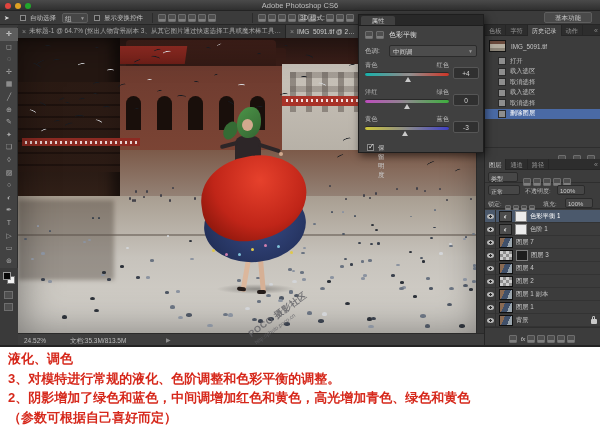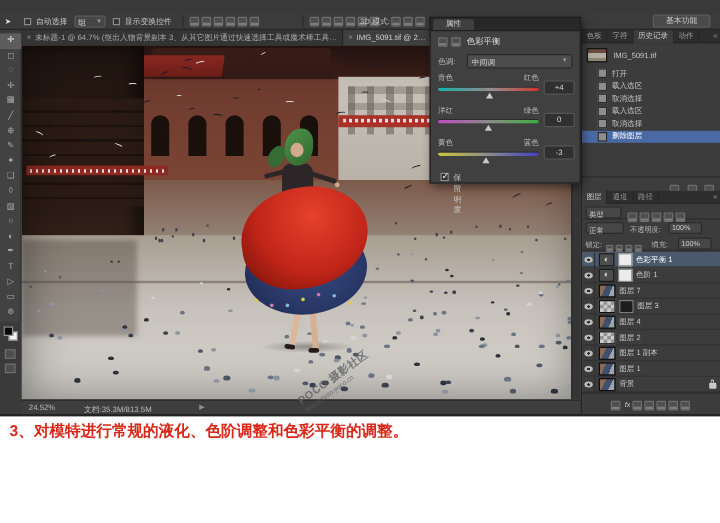--- a/index.html
+++ b/index.html
@@ -181,20 +181,26 @@
   #poco-wm .l2{font-size:5.5px;}
   #caption{position:absolute;left:8px;top:349px;width:586px;}
   .capline{font-size:13px;font-weight:bold;color:#d6281b;line-height:19.5px;white-space:nowrap;}
 </style>
 </head>
 <body>
 
 <div id="stage">
   <div id="win">
 
+    <div id="titlebar">
+      <div class="tl" id="tl-close"></div>
+      <div class="tl" id="tl-min"></div>
+      <div class="tl" id="tl-zoom"></div>
+      <div id="wtitle">Adobe Photoshop CS6</div>
+    </div>
 
 
     <div id="optbar">
       <span class="obar-item" style="left:4px;color:#ddd">➤</span>
       <span class="cb" style="left:20px"></span>
       <span class="obar-item" style="left:30px">自动选择</span>
       <div id="opt-dd"><span>组</span><span class="car">▼</span></div>
       <span class="cb" style="left:94px"></span>
       <span class="obar-item" style="left:104px">显示变换控件</span>
       <span class="vsep" style="left:152px"></span>
@@ -709,15 +715,18 @@
 
     <div id="winshadow"></div>
   </div>
 
   <div id="poco-wm">
     <div class="l1">POCO 摄影社区</div>
     <div class="l2">http://photo.poco.cn</div>
   </div>
 
   <div id="caption">
+      <div class="capline">液化、调色</div>
       <div class="capline">3、对模特进行常规的液化、色阶调整和色彩平衡的调整。</div>
+      <div class="capline">2、阴影增加了绿色和蓝色，中间调增加红色和黄色，高光增加青色、绿色和黄色</div>
+      <div class="capline">（参数可根据自己喜好而定）</div>
     </div>
 </div>
 
 </body></html>

